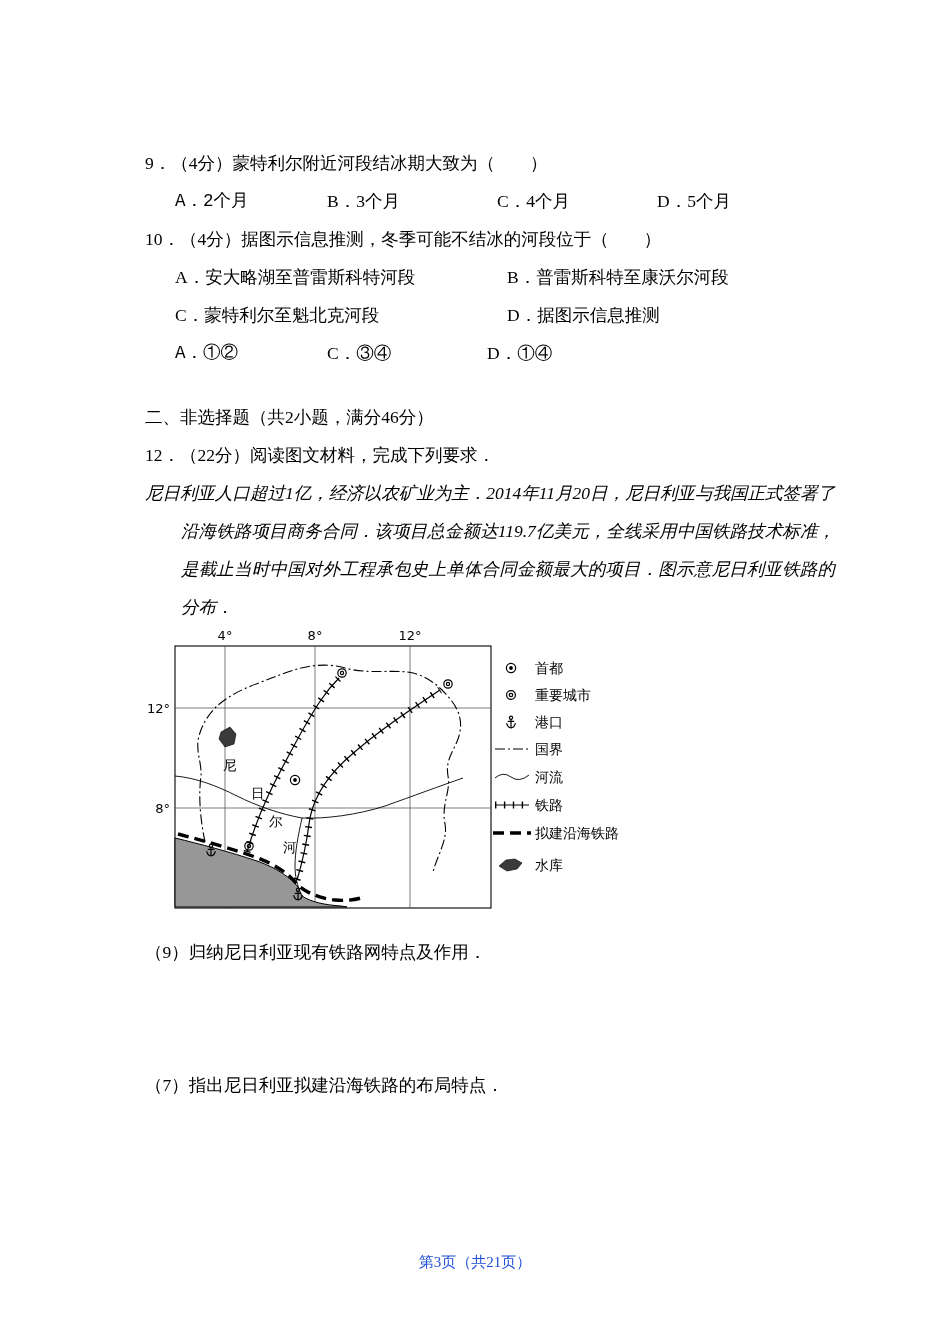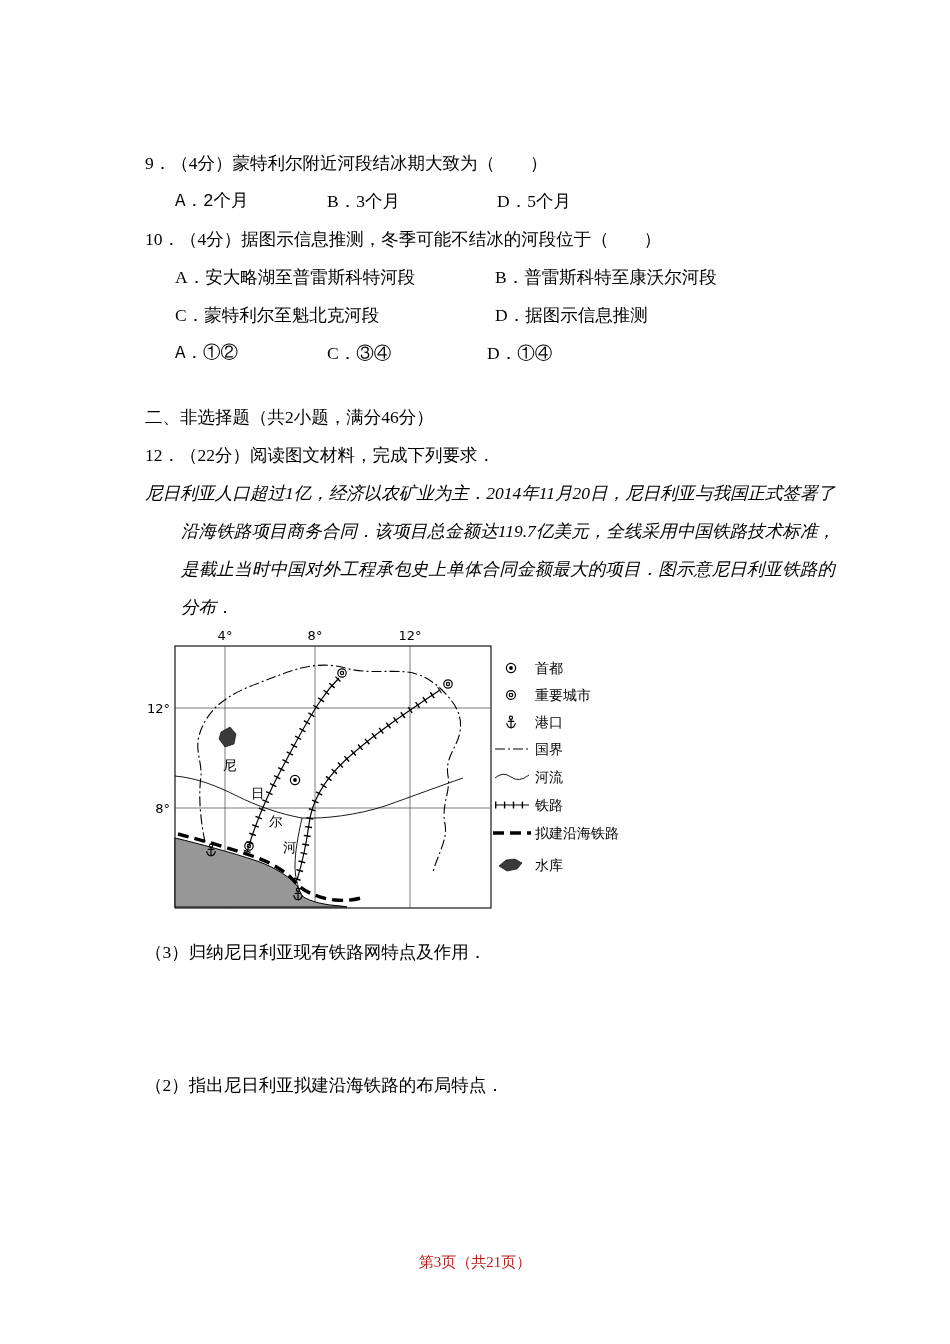--- a/index.html
+++ b/index.html
@@ -18,21 +18,21 @@
   .content { padding: 115px 118px 0 145px; }
 
   .q-stem { white-space: nowrap; }
 
   .opt-row { display: flex; padding-left: 30px; }
   .opt-row .o1 { width: 152px; font-family: Liberation Mono, monospace; }
   .opt-row .o2 { width: 170px; }
   .opt-row .o3 { width: 160px; }
   .opt-row .o4 { flex: 1; }
 
-  .opt-row2 { display: flex; padding-left: 30px; }
+  .opt-row2 { display: flex; padding-left: 30px; gap: 12px; }
   .opt-row2 .c1 { width: 320px; }
   .opt-row2 .c2 { flex: 1; }
 
   .section-title { font-weight: normal; margin-top: 26px; }
 
   .intro {
     width: 690px;
     padding-left: 36px;
     text-indent: -36px;
     text-align: justify;
@@ -43,21 +43,21 @@
 
   .sub-q1 { margin-top: 10px; }
   .sub-q2 { margin-top: 95px; }
 
   .footer {
     position: absolute;
     left: 0; top: 1220px; width: 100%;
     text-align: center;
     font-size: 15px;
     line-height: 26px;
-    color: #b91c1c;
+    color: #1d4ed8;
   }
 
   
   svg { display: block; }
   svg text { font-family: "DejaVu Sans", "Liberation Sans", sans-serif; font-size: 13px; fill: #000; }
   svg text.cjk { font-family: "Liberation Serif", "DejaVu Serif", serif; font-size: 13.5px; }
   svg text.lg  { font-family: "Liberation Serif", "DejaVu Serif", serif; font-size: 14px; }
   .frame { fill: none; stroke: #000; stroke-width: 1.1; }
   .grid  { stroke: #444; stroke-width: 0.7; }
   .sea   { fill: #979797; stroke: #000; stroke-width: 1; }
@@ -74,20 +74,21 @@
 </head>
 <body>
 
 <div class="page">
   <div class="content">
 
     <div class="q-stem">9．（4分）蒙特利尔附近河段结冰期大致为（　　）</div>
     <div class="opt-row">
       <span class="o1">A．2个月</span>
       <span class="o2">B．3个月</span>
+      <span class="o3">C．4个月</span>
       <span class="o4">D．5个月</span>
     </div>
 
     <div class="q-stem">10．（4分）据图示信息推测，冬季可能不结冰的河段位于（　　）</div>
     <div class="opt-row2">
       <span class="c1">A．安大略湖至普雷斯科特河段</span>
       <span class="c2">B．普雷斯科特至康沃尔河段</span>
     </div>
     <div class="opt-row2">
       <span class="c1">C．蒙特利尔至魁北克河段</span>
@@ -205,19 +206,19 @@
 
           <line class="planned" x1="348" y1="205" x2="386" y2="205"></line>
           <text class="lg" x="390" y="210">拟建沿海铁路</text>
 
           <path class="res" d="M354,238 l7,-6 l9,-1 l7,4 l-5,6 l-10,2 Z"></path>
           <text class="lg" x="390" y="242">水库</text>
         </g>
       </svg>
     </div>
 
-    <div class="sub-q1">（3）归纳尼日利亚现有铁路网特点及作用．</div>
-    <div class="sub-q2">（2）指出尼日利亚拟建沿海铁路的布局特点．</div>
+    <div class="sub-q1">（9）归纳尼日利亚现有铁路网特点及作用．</div>
+    <div class="sub-q2">（7）指出尼日利亚拟建沿海铁路的布局特点．</div>
 
   </div>
 
   <div class="footer">第3页（共21页）</div>
 </div>
 
 </body></html>

